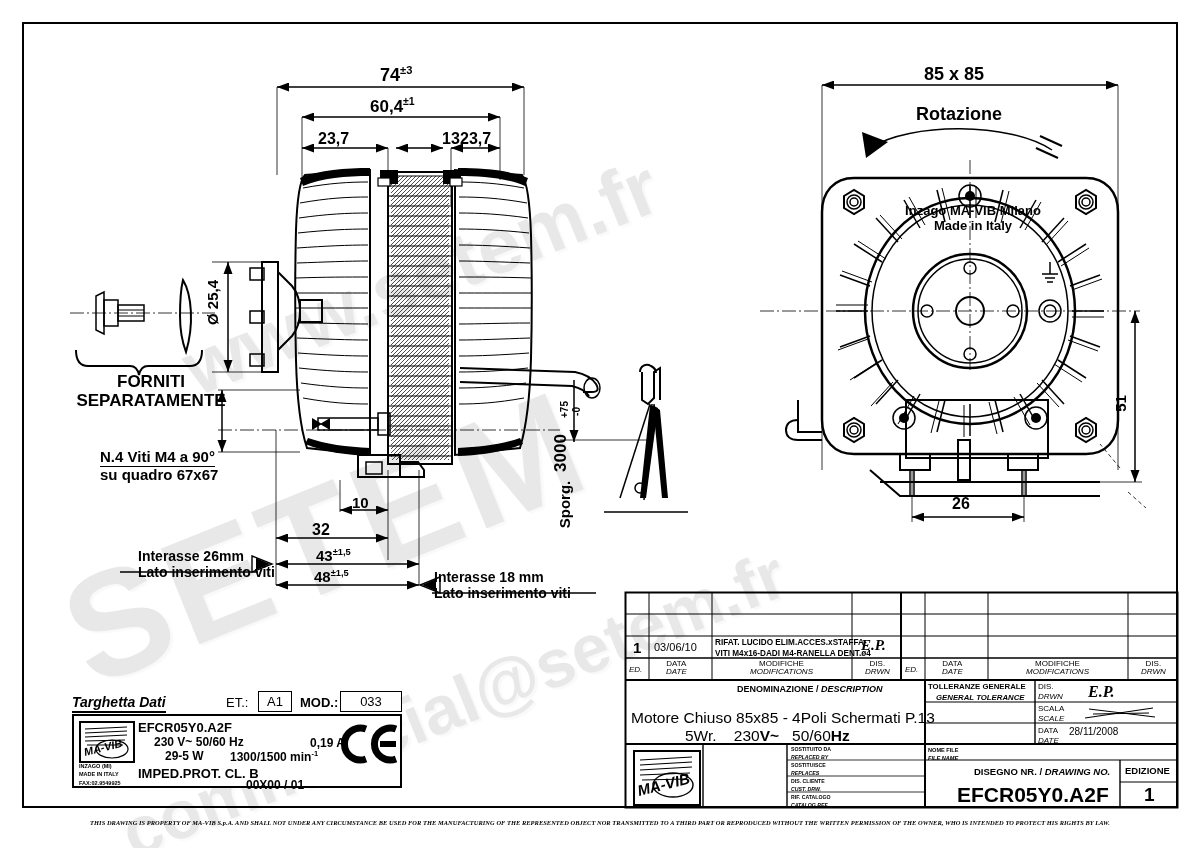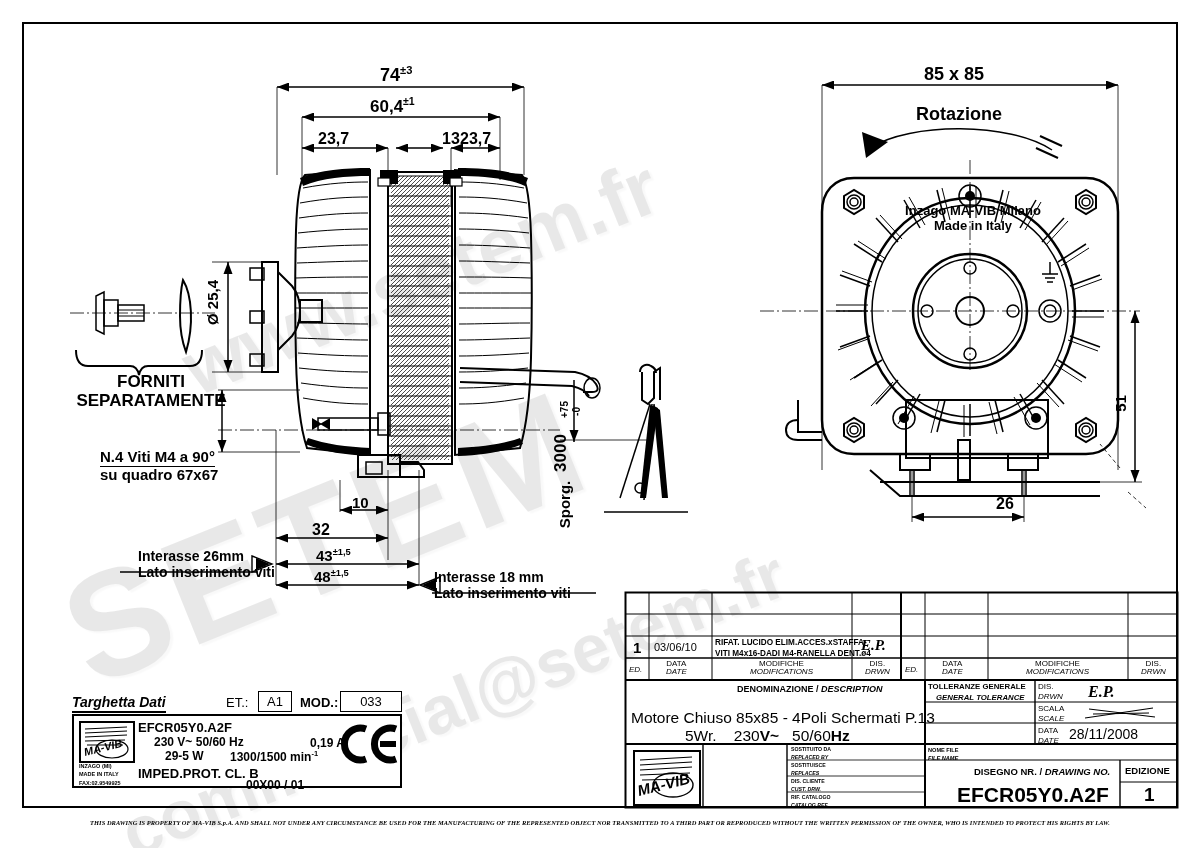--- a/index.html
+++ b/index.html
@@ -436,21 +436,21 @@
   <div class="dim" style="left:556px;top:404px;font-size:10px;transform:rotate(-90deg);transform-origin:center;">+75</div>
   <div class="dim" style="left:572px;top:406px;font-size:10px;transform:rotate(-90deg);transform-origin:center;">-0</div>
 
   <div class="dim" style="left:924px;top:64px;font-size:18px;">85 x 85</div>
   <div class="lbl" style="left:916px;top:104px;font-size:18px;">Rotazione</div>
   <div class="lbl" style="left:889px;top:204px;width:168px;text-align:center;font-size:13px;">
     <span>Inzago MA-VIB Milano</span><br>
     <span>Made in Italy</span>
   </div>
   <div class="dim" style="left:1112px;top:395px;font-size:15px;transform:rotate(-90deg);transform-origin:center;">51</div>
-  <div class="dim" style="left:952px;top:495px;font-size:16px;margin-left:44px;">26</div>
+  <div class="dim" style="left:952px;top:495px;font-size:16px;">26</div>
 
   <div style="position:absolute;left:72px;top:694px;font-size:14px;font-weight:bold;font-style:italic;border-bottom:2px solid #000;padding-bottom:1px;">Targhetta Dati</div>
   <div style="position:absolute;left:226px;top:695px;font-size:13px;">ET.:</div>
   <div style="position:absolute;left:258px;top:691px;width:32px;height:19px;border:1px solid #000;text-align:center;font-size:13px;line-height:19px;">A1</div>
   <div style="position:absolute;left:300px;top:695px;font-size:13px;font-weight:bold;">MOD.:</div>
   <div style="position:absolute;left:340px;top:691px;width:60px;height:19px;border:1px solid #000;text-align:center;font-size:13px;line-height:19px;">033</div>
 
   <div class="plate" style="left:72px;top:714px;width:330px;height:74px;">
 
     <div class="logobox" style="position:absolute;left:5px;top:5px;width:52px;height:38px;">
@@ -588,21 +588,21 @@
       <g stroke="#000" stroke-width="1.2" fill="none">
         <path d="M2,14 L70,4"></path>
           <path d="M6,5 L72,13"></path>
           <path d="M10,10 L66,9"></path>
       </g>
     </svg>
 
     <div class="tbtxt" style="left:413px;top:134px;font-size:8px;line-height:1.3;">
       <span>DATA</span><br><span class="it">DATE</span>
     </div>
-    <div class="tbtxt" style="left:444px;top:135px;font-size:14px;">28/11/2008</div>
+    <div class="tbtxt" style="left:444px;top:135px;font-size:10px;">28/11/2008</div>
 
     <div class="logobox" style="position:absolute;left:8px;top:158px;width:64px;height:52px;">
       <svg width="64" height="52">
         <g stroke="#000" fill="none" stroke-width="1.1">
           <path d="M5,8 L57,5"></path>
             <path d="M5,13 L57,10"></path>
             <path d="M5,18 L57,15"></path>
             <path d="M5,23 L55,21"></path>
           <path d="M7,28 L52,27"></path>
           <ellipse cx="38" cy="33" rx="20" ry="12" stroke-width="1.4"></ellipse>

